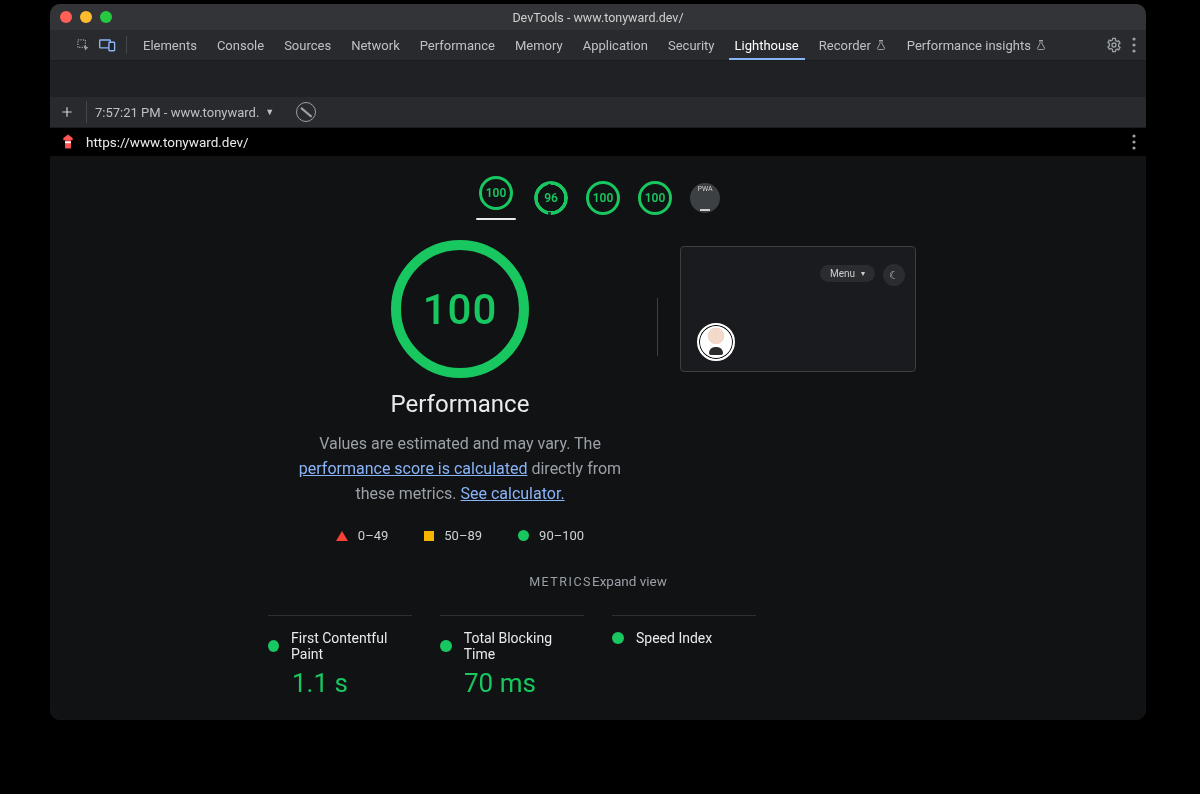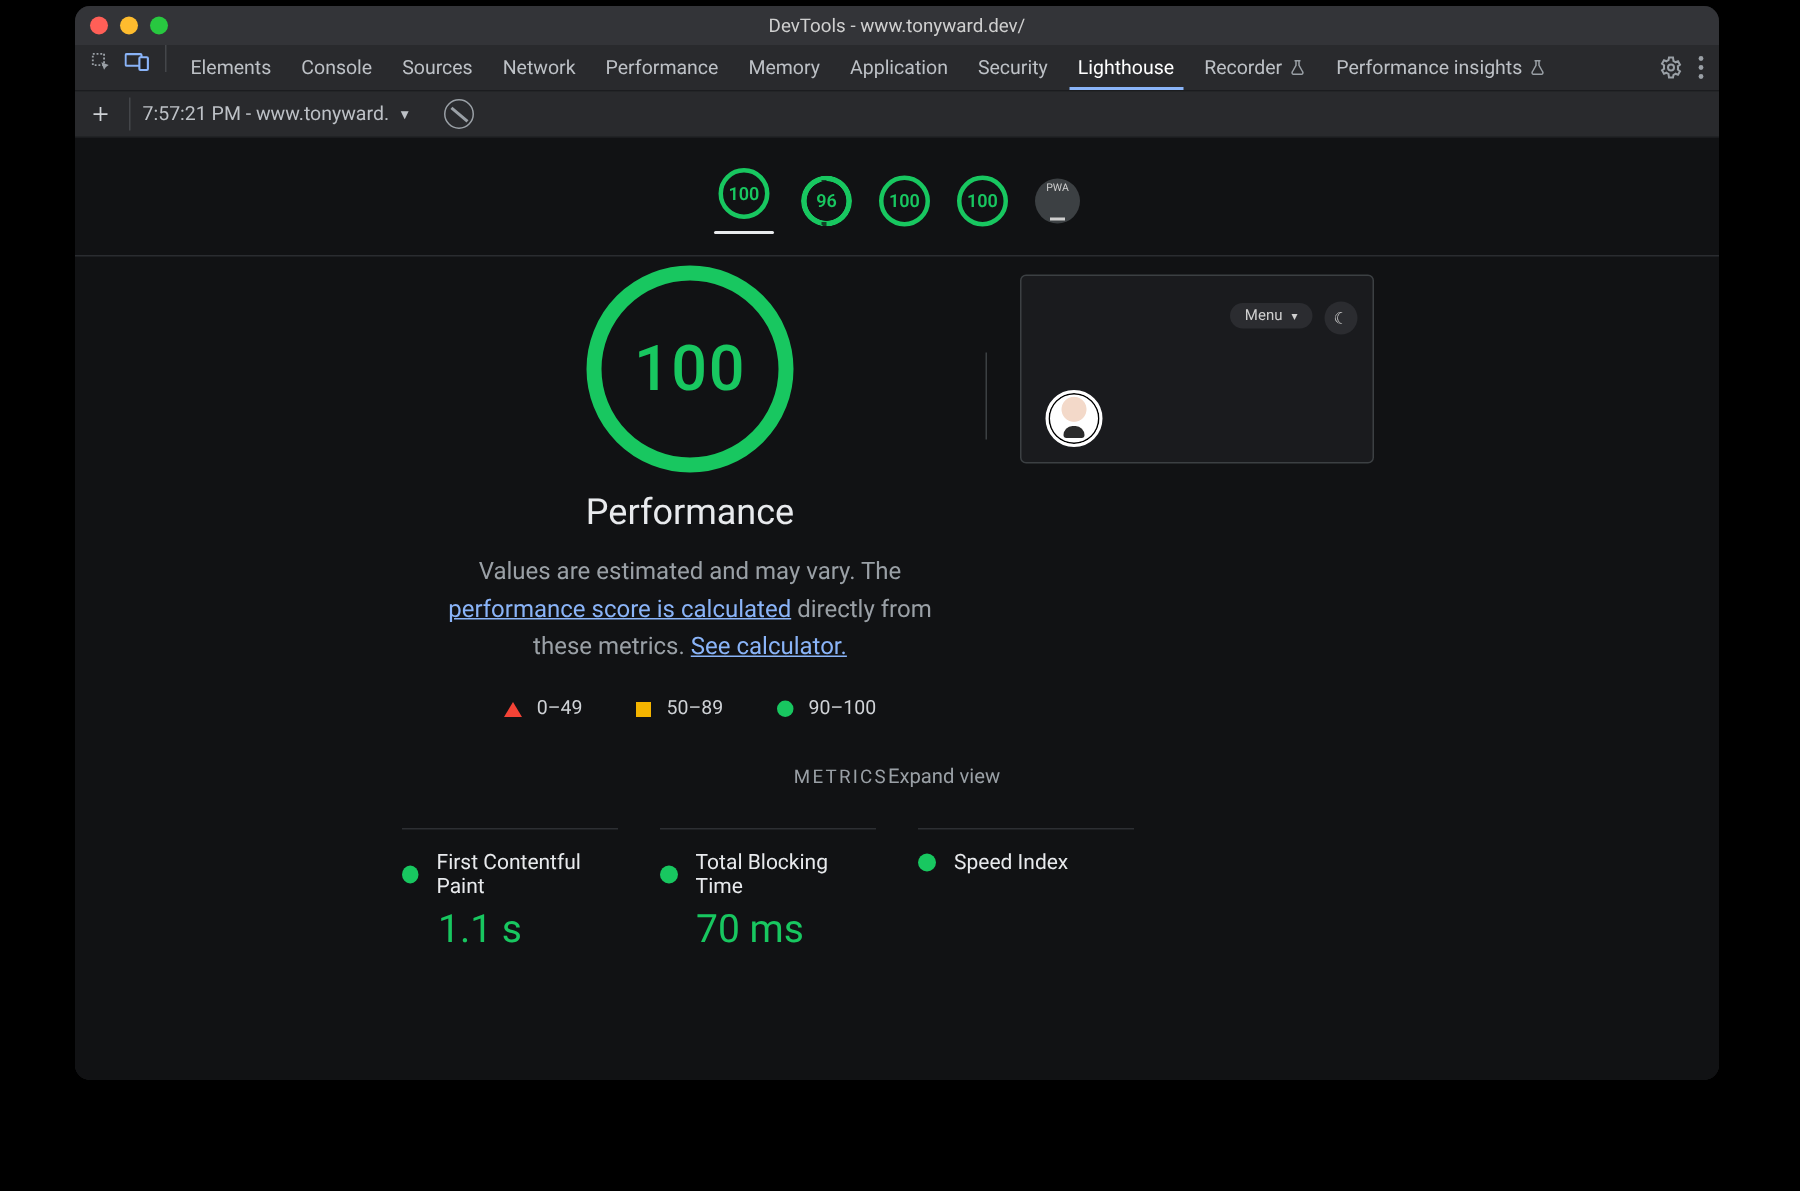--- a/index.html
+++ b/index.html
@@ -26,31 +26,31 @@
     box-shadow:0 20px 60px rgba(0,0,0,.6);
     display:flex;flex-direction:column;
   }
   
   .titlebar{height:26px;background:var(--titlebar);display:flex;align-items:center;position:relative;flex:0 0 auto;}
   .traffic{display:flex;gap:8px;margin-left:10px;}
   .tl{width:12px;height:12px;border-radius:50%;}
   .tl.r{background:#ff5f57;} .tl.y{background:#febc2e;} .tl.g{background:#28c840;}
   .titlebar .title{position:absolute;left:0;right:0;text-align:center;font-size:12.5px;color:#cfcfcf;pointer-events:none;}
   
-  .tabs{height:30px;background:var(--panel2);display:flex;font-size:13px;color:var(--muted2);border-bottom:1px solid #1b1c1f;padding-left:6px;flex:0 0 auto;}
+  .tabs{height:30px;background:var(--panel2);display:flex;align-items:center;font-size:13px;color:var(--muted2);border-bottom:1px solid #1b1c1f;padding-left:22px;flex:0 0 auto;}
   .tabs .icon-btn{width:22px;height:22px;display:flex;align-items:center;justify-content:center;color:var(--muted2);border-radius:3px;margin-right:2px;}
   .tabs .sep{width:1px;height:18px;background:#44464a;margin:0 6px;}
   .tab{padding:0 10px;height:30px;display:flex;align-items:center;cursor:default;position:relative;white-space:nowrap;}
   .tab[data-active="true"]{color:#fff;}
   .tab[data-active="true"]::after{content:"";position:absolute;left:4px;right:4px;bottom:0;height:2px;background:var(--link);}
   .tabs .spacer{flex:1;}
   .tabs .right-icons{display:flex;align-items:center;gap:10px;margin-right:10px;color:var(--muted2);}
   .flask{margin-left:4px;}
   
-  .subbar{height:30px;background:var(--panel2);display:flex;align-items:center;font-size:13px;color:var(--muted2);padding:0 6px;gap:8px;border-bottom:1px solid #1b1c1f;flex:0 0 auto;}
+  .subbar{height:30px;background:var(--panel2);display:flex;align-items:center;font-size:13px;color:var(--muted2);padding:0 6px;gap:8px;border-bottom:1px solid #1b1c1f;flex:0 0 auto;margin-top:36px;}
   .subbar .plus{width:22px;height:22px;display:flex;align-items:center;justify-content:center;}
   .subbar .dropdown{display:flex;align-items:center;gap:6px;padding:0 8px;height:22px;border-left:1px solid #44464a;}
   .subbar .noentry{width:18px;height:18px;border:1.5px solid #9aa0a6;border-radius:50%;position:relative;margin-left:6px;}
   .subbar .noentry::after{content:"";position:absolute;left:2px;right:2px;top:50%;height:1.5px;background:#9aa0a6;transform:rotate(40deg) translateY(-50%);transform-origin:center;}
   
   .urlbar{height:28px;background:#000;display:flex;align-items:center;padding:0 10px;gap:10px;font-size:13.5px;color:#e8eaed;flex:0 0 auto;}
   .lh-logo{width:16px;height:20px;display:flex;align-items:center;justify-content:center;}
   .urlbar .dots{margin-left:auto;color:#9aa0a6;}
   
   .report{flex:1;overflow:hidden;background:#111214;display:flex;flex-direction:column;}
@@ -197,20 +197,37 @@
           <path d="M12 4v16M4 12h16"></path>
         </svg>
     </div>
     <div class="dropdown">
       <span>7:57:21 PM - www.tonyward.</span>
       <span style="font-size:9px">▼</span>
     </div>
     <div class="noentry"></div>
   </div>
 
+  <div class="urlbar">
+    <span class="lh-logo">
+      <svg width="14" height="18" viewBox="0 0 24 30">
+          <path d="M12 2 L20 8 V12 H4 V8 Z" fill="#f55"></path>
+          <rect x="7" y="12" width="10" height="14" fill="#f55"></rect>
+          <rect x="7" y="14" width="10" height="3" fill="#fff"></rect>
+        </svg>
+    </span>
+    <span>https://www.tonyward.dev/</span>
+    <span class="dots">
+      <svg width="4" height="16" viewBox="0 0 4 16" fill="#9aa0a6">
+          <circle cx="2" cy="2" r="1.6"></circle>
+          <circle cx="2" cy="8" r="1.6"></circle>
+          <circle cx="2" cy="14" r="1.6"></circle>
+        </svg>
+    </span>
+  </div>
 
   <div class="report">
 
     <div class="gauges">
       <div class="gauge-wrap" data-selected="true">
         <div class="gauge">
             <div class="ring"></div>
             <span class="val">100</span>
           </div>
         <div class="underline"></div>

